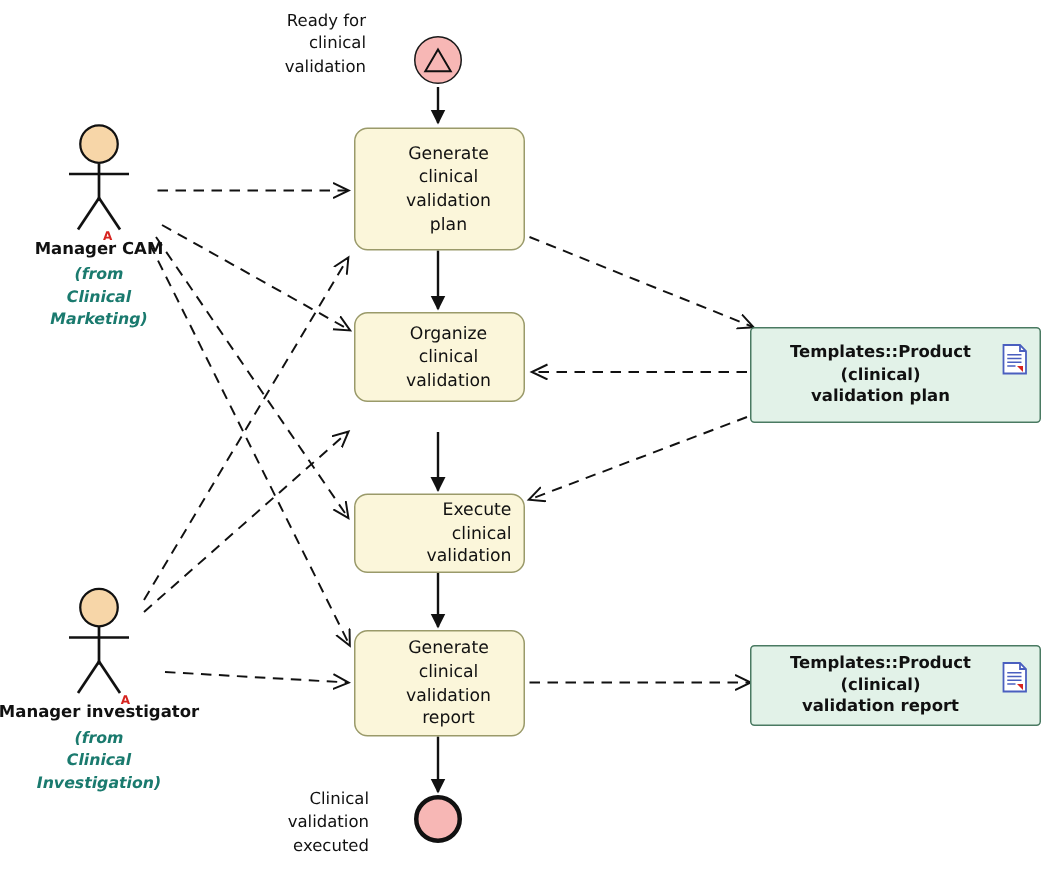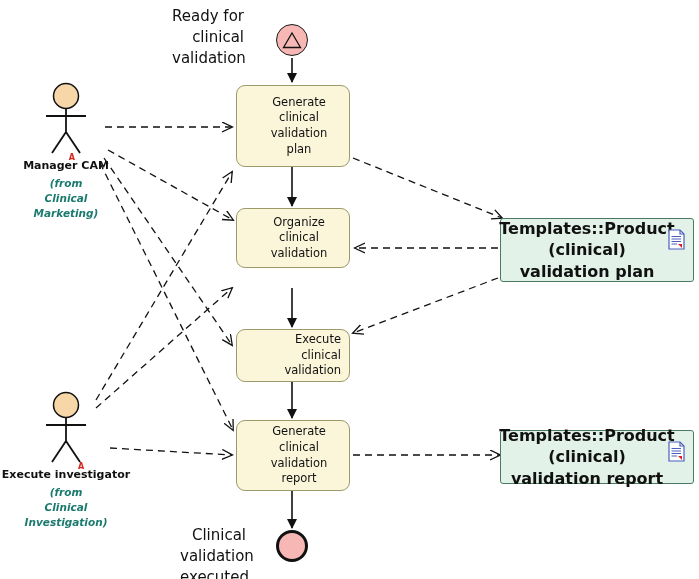--- a/index.html
+++ b/index.html
@@ -51,23 +51,23 @@
     white-space: pre-line;
     margin-left: 12px;
   }
   
   .artifact {
     background: #e2f2e8;
     border: 1.4px solid #4a7a62;
     border-radius: 3px;
     display: flex;
     align-items: center;
-    justify-content: center;
+    justify-content: flex-end;
     text-align: center;
-    font-size: 16px;
+    font-size: 11px;
     font-weight: bold;
     line-height: 1.35;
     color: #111111;
     position: absolute;
   }
   .artifact .label {
     padding: 0 30px 0 10px;
     white-space: pre-line;
   }
   .artifact .doc-icon {
@@ -125,21 +125,21 @@
     font-style: italic;
     font-weight: bold;
     color: #1a7a6e;
     line-height: 1.45;
     margin-top: 3px;
     white-space: pre-line;
   }
   
   .note-text {
     position: absolute;
-    font-size: 15px;
+    font-size: 11px;
     line-height: 1.4;
     color: #111111;
     white-space: pre-line;
   }
   .note-text.right-align { text-align: right; }
 </style>
 </head>
 <body>
 
 <div id="diagram-root">
@@ -262,21 +262,21 @@
 
   <div class="actor" style="left:-9px; top:391px;">
     <svg class="figure" width="60" height="72" viewBox="0 0 60 72">
       <circle cx="30" cy="14" r="12.5" fill="#f7d6a8" stroke="#111111" stroke-width="1.5"></circle>
       <line x1="30" y1="27" x2="30" y2="52" stroke="#111111" stroke-width="1.8"></line>
       <line x1="10" y1="34" x2="50" y2="34" stroke="#111111" stroke-width="1.8"></line>
       <line x1="30" y1="50" x2="16" y2="71" stroke="#111111" stroke-width="1.8"></line>
       <line x1="30" y1="50" x2="44" y2="71" stroke="#111111" stroke-width="1.8"></line>
     </svg>
     <div class="actor-name">
-      <span>Execute investigator</span>
+      <span>Manager investigator</span>
       <span class="actor-marker" style="right:46px;">A</span>
     </div>
     <div class="actor-from">(from
 Clinical
 Investigation)</div>
   </div>
 
   <div class="note-text right-align" style="left:180px; top:525px; width:66px;">Clinical
 validation
 executed</div>

